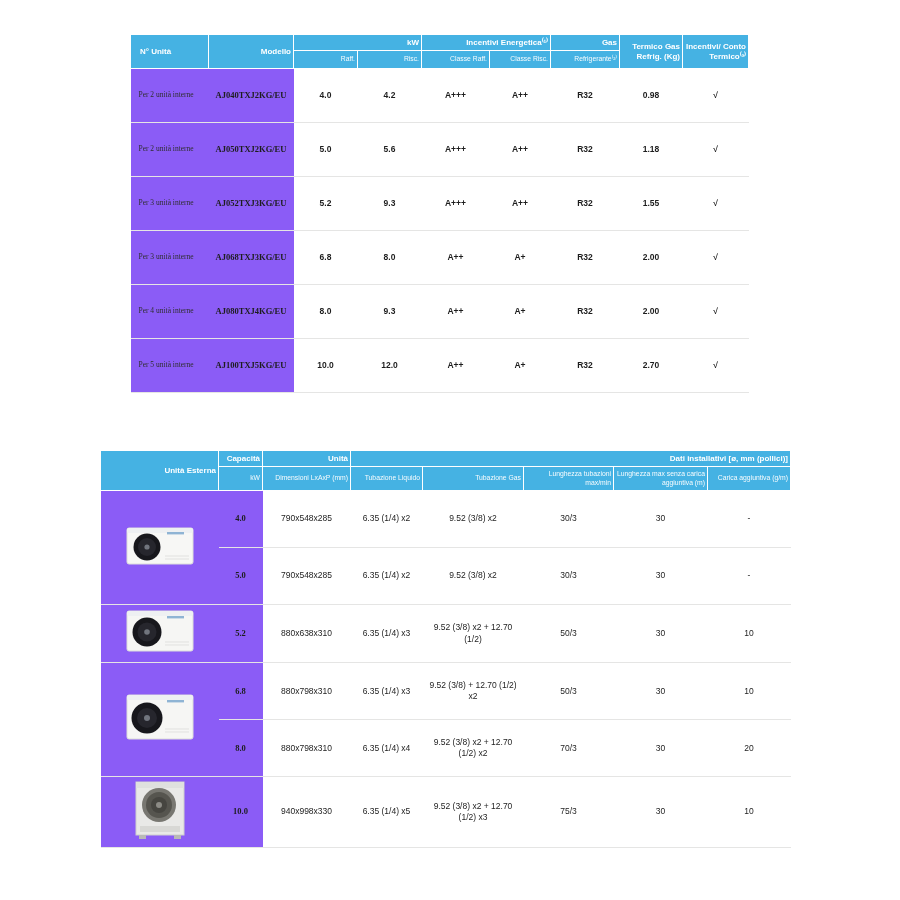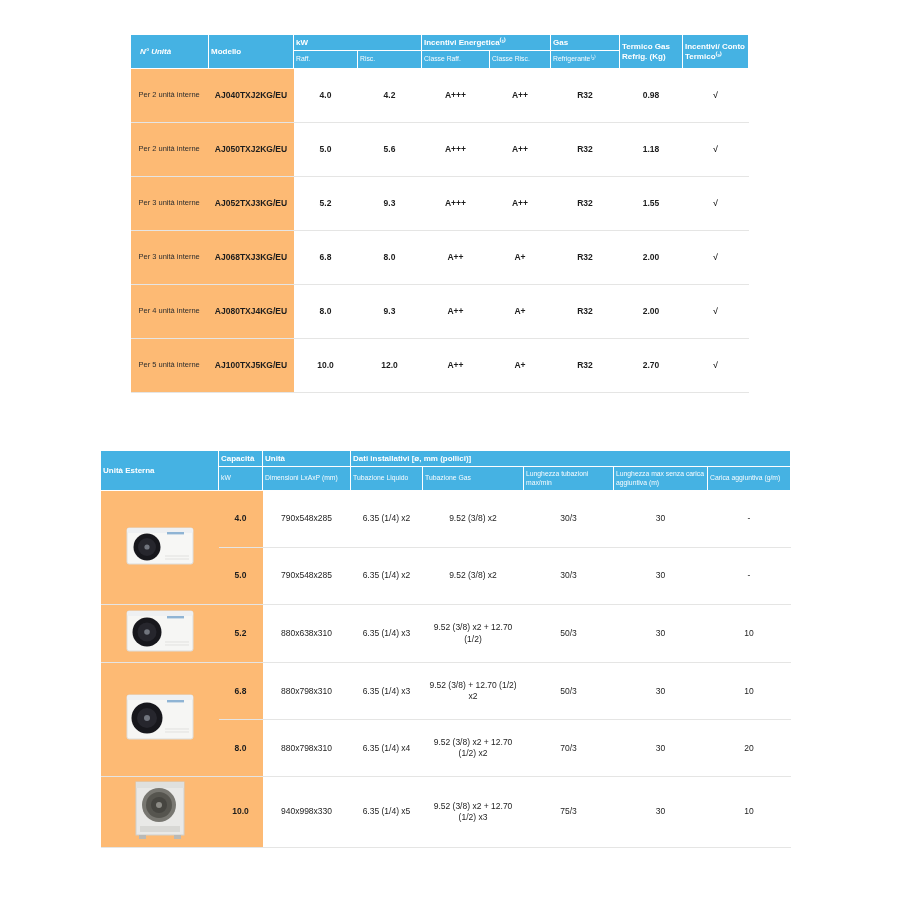--- a/index.html
+++ b/index.html
@@ -13,37 +13,37 @@
   #sec-install{left:100px;top:450px;width:690px;}
   h2.sec-title{
     font-size:17px;font-weight:bold;color:#050505;margin:0 0 12px 0;letter-spacing:-0.2px;
   }
   table{border-collapse:collapse;table-layout:fixed;}
   #spec-table{width:618px;}
   #install-table{width:690px;}
 
   
   td.h{
-    background:#45b2e3;color:#ffffff;text-align:left;vertical-align:middle;
+    background:#45b2e3;color:#ffffff;text-align:right;vertical-align:middle;
     border:1px solid #ffffff;padding:1px 2px;line-height:1.25;
   }
   td.hmain{font-size:8px;font-weight:bold;}
   td.hsub{font-size:6.8px;font-weight:normal;color:rgba(255,255,255,0.96);}
-  td.hleft{text-align:left;padding-left:9px;font-style:italic;}
+  td.hleft{text-align:left;padding-left:9px;}
   tr.hr1{height:16px;}
   tr.hr2{height:18px;}
   #install-table tr.hr2{height:24px;}
 
   
   td.d{
     text-align:center;vertical-align:middle;background:#ffffff;
     border-bottom:1px solid #e5e5e4;color:#1d1d1d;
     font-size:8.5px;padding:2px 3px;line-height:1.35;
   }
-  td.gray{background:#fdba74;}
+  td.gray{background:#8b5cf6;font-family:Liberation Serif, serif;}
   td.bold{font-weight:bold;}
   #spec-table td.d{font-weight:bold;text-align:center;}
   #spec-table td.rowlabel{
     font-weight:normal;text-align:left;padding-left:8px;font-size:7.5px;color:#2e2e2e;white-space:nowrap;
   }
   #spec-table tbody tr{height:54px;}
   #install-table tbody tr{height:57px;}
   #install-table tbody tr.tall{height:67px;}
   td.imgcell{text-align:center;vertical-align:middle;}
 </style>

